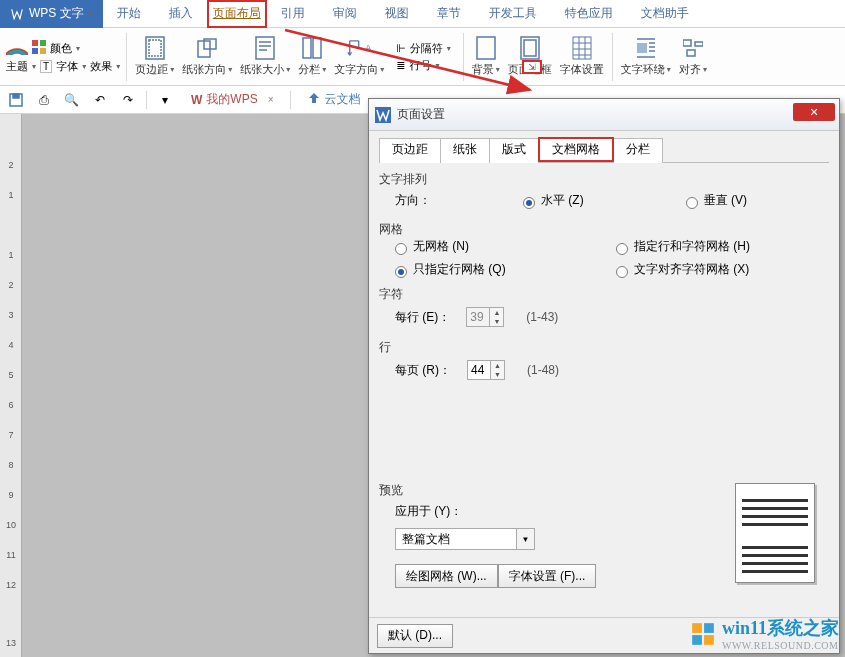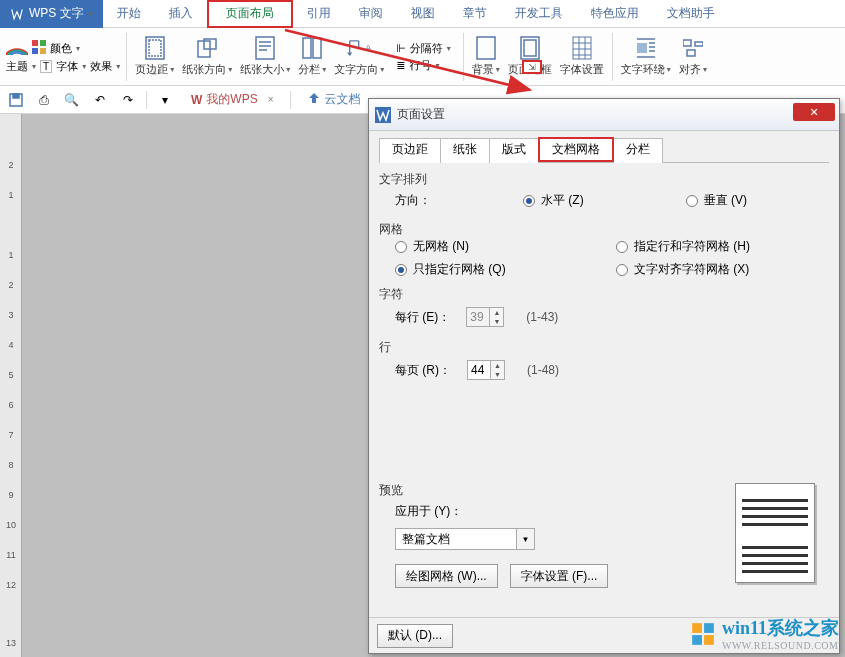--- a/index.html
+++ b/index.html
@@ -2,21 +2,21 @@
 <html><head>
 <meta charset="utf-8">
 <style>
 * { box-sizing: border-box; margin: 0; padding: 0; }
 body { font-family: "Microsoft YaHei", SimSun, sans-serif; font-size: 12px; background: #fff; width: 845px; height: 657px; overflow: hidden; position: relative; }
 
 .menubar { background: #fff; height: 28px; display: flex; align-items: center; border-bottom: 1px solid #d4d4d4; }
 .app-brand { background: #3a6fb5; color: #fff; height: 36px; display: flex; align-items: center; padding: 0 10px; gap: 5px; }
 .app-brand svg { width: 14px; height: 14px; }
 .menu-item { padding: 0 14px; height: 28px; display: flex; align-items: center; color: #4a6a9b; cursor: pointer; }
-.menu-item.active { border: 2px solid #d62c2c; padding: 0 17px; color: #15803d; }
+.menu-item.active { border: 2px solid #d62c2c; padding: 0 4px; color: #a16207; text-decoration: underline; }
 
 .ribbon { background: #fdfdfe; height: 58px; display: flex; align-items: center; border-bottom: 1px solid #d4d4d4; padding: 0 4px; position: relative; }
 .ribbon-btn-lg { display: flex; flex-direction: column; align-items: center; justify-content: center; height: 56px; padding: 0 4px; color: #333; gap: 2px; }
 .ribbon-btn-lg .icon-box { width: 24px; height: 24px; display: flex; align-items: center; justify-content: center; }
 .ribbon-btn-lg .lbl { font-size: 11px; display: flex; align-items: center; gap: 2px; }
 .ribbon-sep { width: 1px; height: 48px; background: #d9d9d9; margin: 0 4px; }
 .top-stack { display: flex; flex-direction: column; justify-content: center; height: 100%; gap: 2px; }
 .top-stack-row { display: flex; align-items: center; gap: 4px; font-size: 11px; padding: 0 2px; }
 .dd-arrow { font-size: 8px; color: #666; }
 
@@ -39,37 +39,37 @@
 .dlg-title { height: 32px; background: linear-gradient(#fdfdfe,#e8ecf4); display: flex; align-items: center; padding: 0 6px; position: relative; border-bottom: 1px solid #c9c9c9; }
 .dlg-title .ti { font-size: 12px; color: #333; margin-left: 6px; }
 .dlg-close { position: absolute; right: 4px; top: 4px; width: 42px; height: 18px; background: #c9302c; border-radius: 2px; color: #fff; display: flex; align-items: center; justify-content: center; font-size: 11px; }
 .dlg-body { padding: 6px 10px 8px 10px; }
 .tabstrip { display: flex; border-bottom: 1px solid #bbb; height: 26px; }
 .tabbtn { border: 1px solid #bbb; border-bottom: none; background: #fff; padding: 2px 12px; margin-right: -1px; font-size: 12px; position: relative; top: 1px; }
 .tabbtn.active { border: 2px solid #d62c2c; top: 0px; z-index:1; }
 .fs { margin-top: 8px; }
 .fs-lab { font-size: 12px; color: #333; }
 .row { display: flex; align-items: center; gap: 16px; padding: 4px 0 4px 16px; font-size: 12px; }
-.radio { display: flex; align-items: center; gap: 6px; }
+.radio { display: flex; align-items: flex-end; gap: 6px; }
 .radio .dot { width: 12px; height: 12px; border: 1px solid #7a7a7a; border-radius: 50%; display: flex; align-items: center; justify-content: center; background:#fff; }
 .radio .dot.sel::after { content: ""; width: 6px; height: 6px; background: #2b5aa0; border-radius: 50%; }
 .grid2 { display: grid; grid-template-columns: 1fr 1fr; gap: 6px 8px; padding-left: 16px; }
 .spin { display: inline-flex; align-items: center; }
 .spin input { width: 24px; height: 20px; border: 1px solid #aaa; padding: 0 3px; font-size: 12px; background:#fff; }
 .spin input[disabled] { background: #f3f3f3; color:#888; }
 .spin .sp-btns { width: 14px; height: 20px; border: 1px solid #aaa; border-left: none; background: #f5f5f5; display: flex; flex-direction: column; }
 .spin .sp-btns span { flex: 1; font-size: 7px; line-height: 1; display: flex; align-items: center; justify-content: center; color:#555; }
 .hint { color: #555; margin-left: 6px; }
 .apply-row { display:flex; align-items:center; gap:6px; padding: 4px 0 4px 16px; }
 .combo { display:inline-flex; align-items:center; border:1px solid #aaa; height:22px; background:#fff; }
 .combo .cv { padding:0 6px; width:120px; }
 .combo .ca { width:18px; height:100%; background:#f3f3f3; border-left:1px solid #aaa; display:flex; align-items:center; justify-content:center; font-size:8px; }
 .preview-box { position:absolute; right:24px; bottom:70px; width:80px; height:100px; border:1px solid #888; background:#fff; padding:10px 6px 0 6px; box-shadow: 2px 2px 0 #bbb; }
 .preview-box .pl { height:3px; background:#333; margin:5px 0; }
-.btnrow { display:flex; gap:12px; padding: 10px 0 0 16px; }
+.btnrow { display:flex; padding: 10px 0 0 16px; }
 .winbtn { border:1px solid #999; background:linear-gradient(#fff,#e8e8e8); padding:2px 10px; height:24px; font-size:12px; display:inline-flex; align-items:center; }
 .bottombar { position:absolute; bottom:0; left:0; right:0; height:36px; border-top:1px solid #ccc; background:#f0f0f0; display:flex; align-items:center; padding:0 8px; }
 
 .arrow-svg { position:absolute; top: 28px; left: 250px; pointer-events:none; }
 
 .watermark { position:absolute; right:6px; bottom:6px; display:flex; align-items:center; gap:6px; font-family: "Microsoft YaHei"; }
 .watermark .wm-main { font-size:18px; font-weight:bold; color:#1e90c8; }
 .watermark .wm-sub { font-size:10px; color:#9aa3ad; letter-spacing:0.5px; }
 .wm-logo { width:26px; height:26px; }
 

